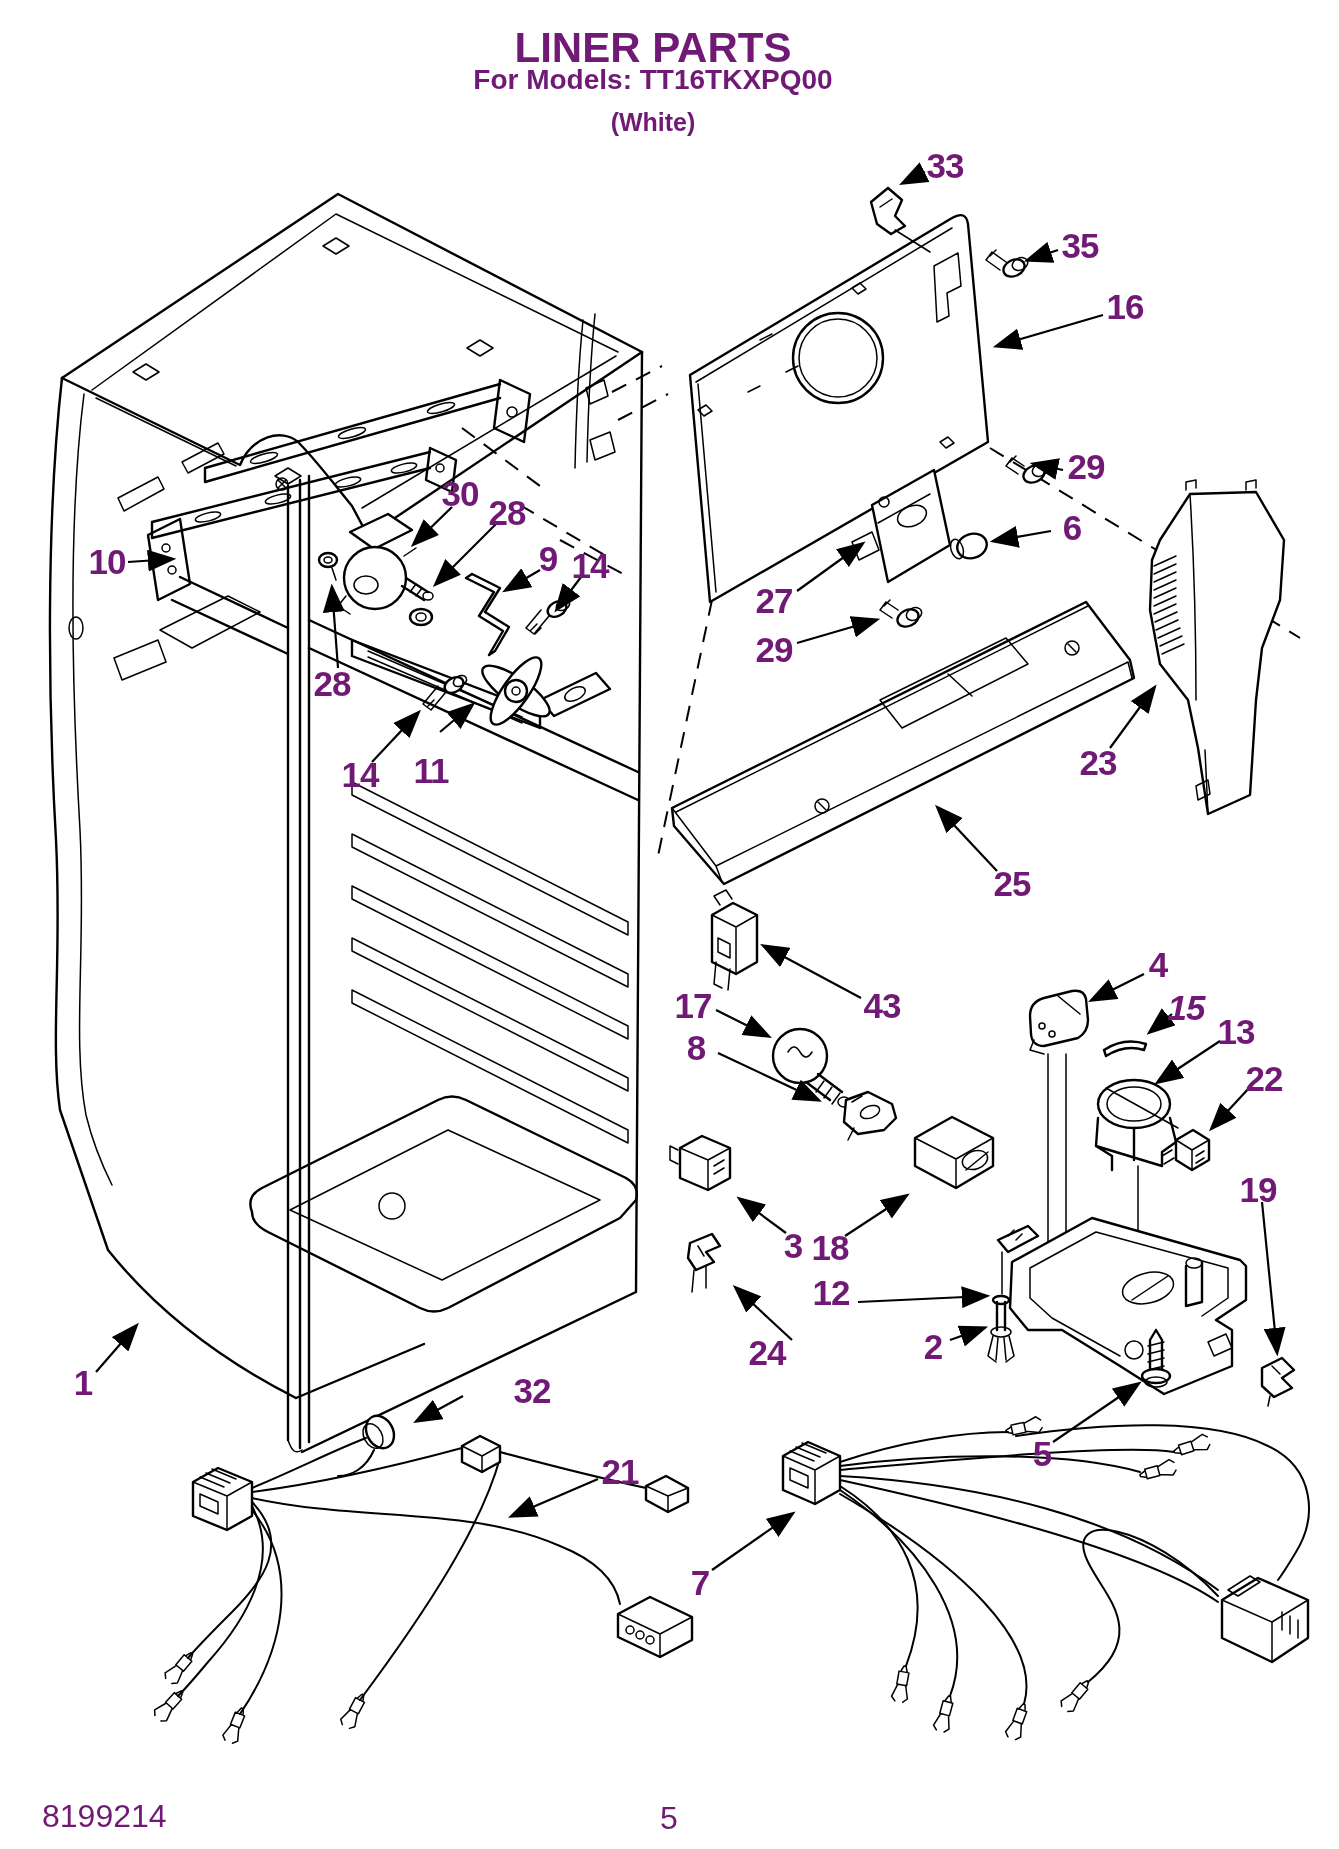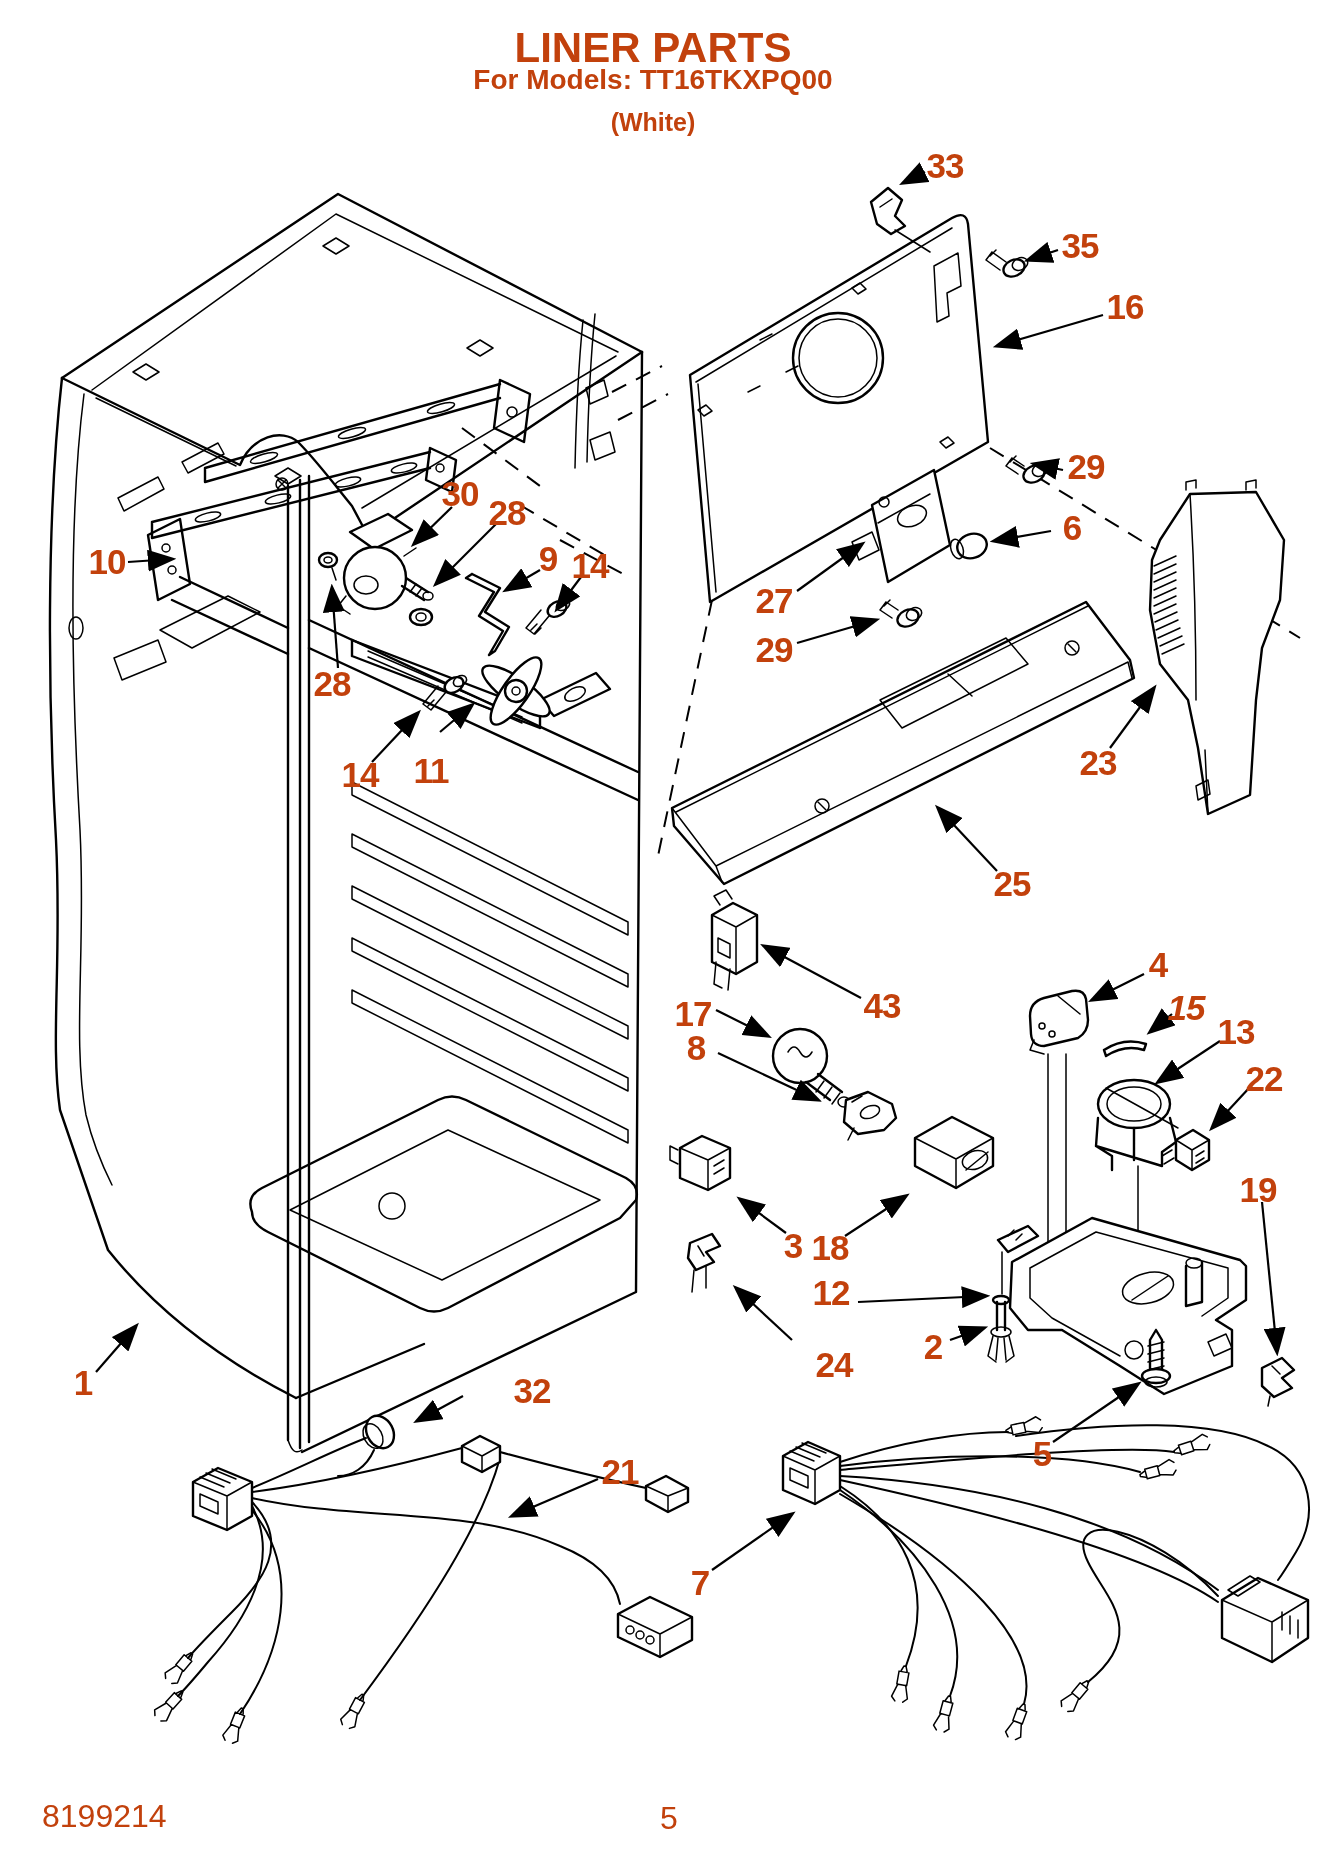--- a/index.html
+++ b/index.html
@@ -1,18 +1,18 @@
 <!DOCTYPE html>
 <html><head>
 <meta charset="utf-8">
 <style>
   html,body{margin:0;padding:0;background:#e8e8e8;}
   #stage{
     position:relative;width:1339px;height:1849px;background:#ffffff;
-    font-family:"Liberation Sans", sans-serif;color:#c2410c;overflow:hidden;margin:0 auto;
+    font-family:"Liberation Sans", sans-serif;color:#701a75;overflow:hidden;margin:0 auto;
   }
   .hdr{position:absolute;left:653px;transform:translateX(-50%);white-space:nowrap;text-align:center;font-weight:bold;}
   #title{top:24px;font-size:42px;letter-spacing:0px;}
   #models{top:64px;font-size:28px;}
   #finish{top:108px;font-size:25px;}
   .callout{
     position:absolute;transform:translate(-50%,-50%);
     font-weight:bold;font-size:35px;letter-spacing:-1px;line-height:1;
     white-space:nowrap;
   }
@@ -424,27 +424,27 @@
     <div class="callout" style="left: 696px; top: 1047px;">8</div>
     <div class="callout" style="left: 548px; top: 558px;">9</div>
     <div class="callout" style="left: 107px; top: 561px;">10</div>
     <div class="callout" style="left: 431px; top: 744px; margin-top: 26px;">11</div>
     <div class="callout" style="left: 831px; top: 1292px;">12</div>
     <div class="callout" style="left: 1236px; top: 1031px;">13</div>
     <div class="callout" style="left: 590px; top: 565px;">14</div>
     <div class="callout" style="left: 360px; top: 774px;">14</div>
     <div class="callout" style="left: 1186px; top: 1007px; font-style: italic;">15</div>
     <div class="callout" style="left: 1125px; top: 306px;">16</div>
-    <div class="callout" style="left: 693px; top: 1005px; margin-top: 8px;">17</div>
+    <div class="callout" style="left: 693px; top: 1005px;">17</div>
     <div class="callout" style="left: 830px; top: 1247px;">18</div>
     <div class="callout" style="left: 1258px; top: 1189px; text-align: right;">19</div>
     <div class="callout" style="left: 620px; top: 1471px;">21</div>
     <div class="callout" style="left: 1264px; top: 1078px;">22</div>
     <div class="callout" style="left: 1098px; top: 762px;">23</div>
-    <div class="callout" style="left: 834px; top: 1352px; margin-top: 12px;">24</div>
+    <div class="callout" style="left: 767px; top: 1352px;">24</div>
     <div class="callout" style="left: 1012px; top: 883px;">25</div>
     <div class="callout" style="left: 882px; top: 1005px;">43</div>
     <div class="callout" style="left: 774px; top: 600px;">27</div>
     <div class="callout" style="left: 507px; top: 512px;">28</div>
     <div class="callout" style="left: 332px; top: 683px;">28</div>
     <div class="callout" style="left: 1086px; top: 466px;">29</div>
     <div class="callout" style="left: 774px; top: 649px;">29</div>
     <div class="callout" style="left: 460px; top: 493px;">30</div>
     <div class="callout" style="left: 484px; top: 1390px; margin-left: 48px;">32</div>
     <div class="callout" style="left: 945px; top: 165px;">33</div>

